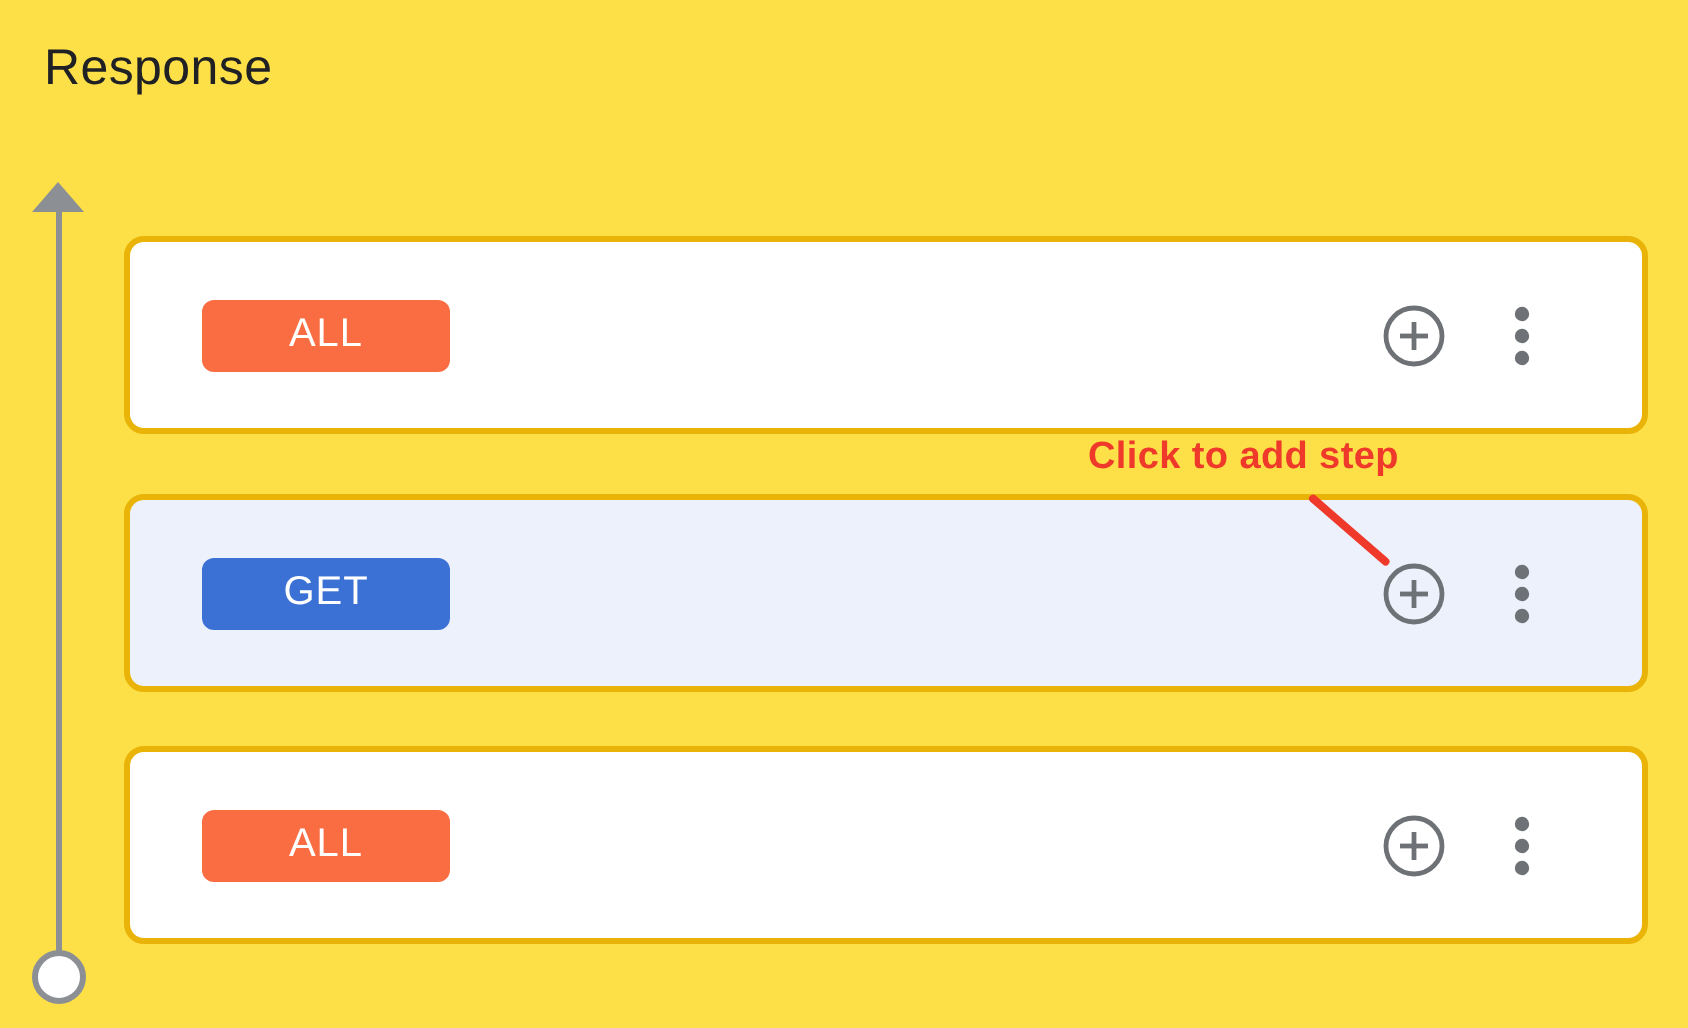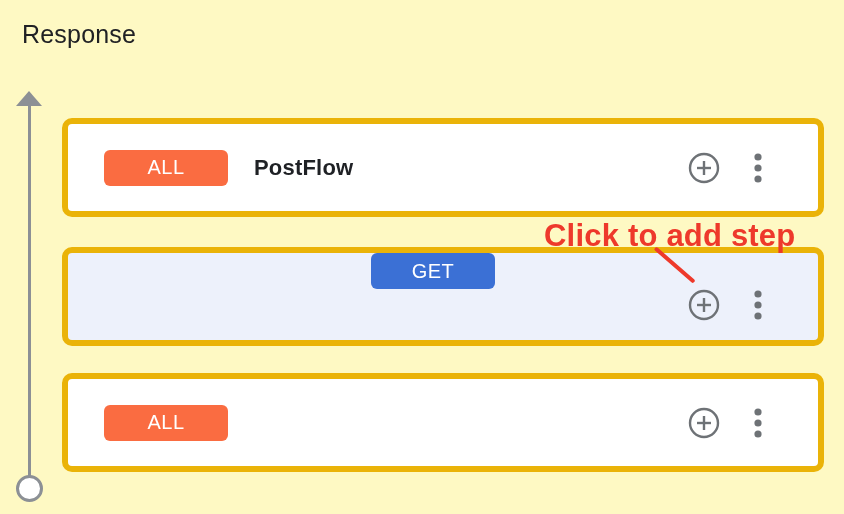--- a/index.html
+++ b/index.html
@@ -3,21 +3,21 @@
 <meta charset="utf-8">
 <style>
   * { margin: 0; padding: 0; box-sizing: border-box; }
   html, body { background: #ffffff; }
   body { font-family: "Liberation Sans", sans-serif; }
 
   .stage {
     position: relative;
     width: 844px;
     height: 514px;
-    background: #fef9c3;
+    background: #fde047;
     overflow: hidden;
   }
 
   .section-title {
     position: absolute;
     left: 22px;
     top: 20px;
     font-size: 25px;
     font-weight: 400;
     color: #202124;
@@ -53,28 +53,28 @@
     background: #ffffff;
   }
 
   
   .flow-card {
     position: absolute;
     left: 62px;
     width: 762px;
     height: 99px;
     background: #ffffff;
-    border: 6px solid #eab308;
+    border: 3px solid #eab308;
     border-radius: 10px;
     display: flex;
     align-items: center;
     padding: 0 56px 0 36px;
     cursor: pointer;
   }
-  .flow-card.highlighted { background: #edf1fb; flex-direction: column; }
+  .flow-card.highlighted { background: #edf1fb; }
   .card-1 { top: 118px; }
   .card-2 { top: 247px; }
   .card-3 { top: 373px; }
 
   .method-badge {
     width: 124px;
     height: 36px;
     border-radius: 6px;
     color: #ffffff;
     font-size: 20px;
@@ -108,21 +108,21 @@
     align-items: center;
     justify-content: center;
   }
   .icon-button svg { display: block; }
 
   
   .annotation-text {
     position: absolute;
     left: 544px;
     top: 218px;
-    font-size: 31px;
+    font-size: 19px;
     font-weight: 700;
     letter-spacing: 0.2px;
     white-space: nowrap;
   }
   .annotation-line {
     position: absolute;
     left: 655px;
     top: 246px;
     width: 52px;
     height: 4px;
@@ -137,21 +137,20 @@
 <div class="stage">
 
   <div class="section-title">Response</div>
 
   <div class="timeline-arrowhead"></div>
   <div class="timeline-line"></div>
   <div class="timeline-terminal"></div>
 
   <div class="flow-card card-1">
     <div class="method-badge" style="background: rgb(250, 108, 65);">ALL</div>
-    <div class="flow-name">PostFlow</div>
     <div class="card-actions">
       <button class="icon-button">
         <span>
           <svg width="32" height="32" viewBox="0 0 32 32" fill="none">
             <circle cx="16" cy="16" r="14" stroke="#6e7276" stroke-width="2.4"></circle>
             <line x1="16" y1="9" x2="16" y2="23" stroke="#6e7276" stroke-width="2.4"></line>
             <line x1="9" y1="16" x2="23" y2="16" stroke="#6e7276" stroke-width="2.4"></line>
           </svg>
         </span>
       </button>

